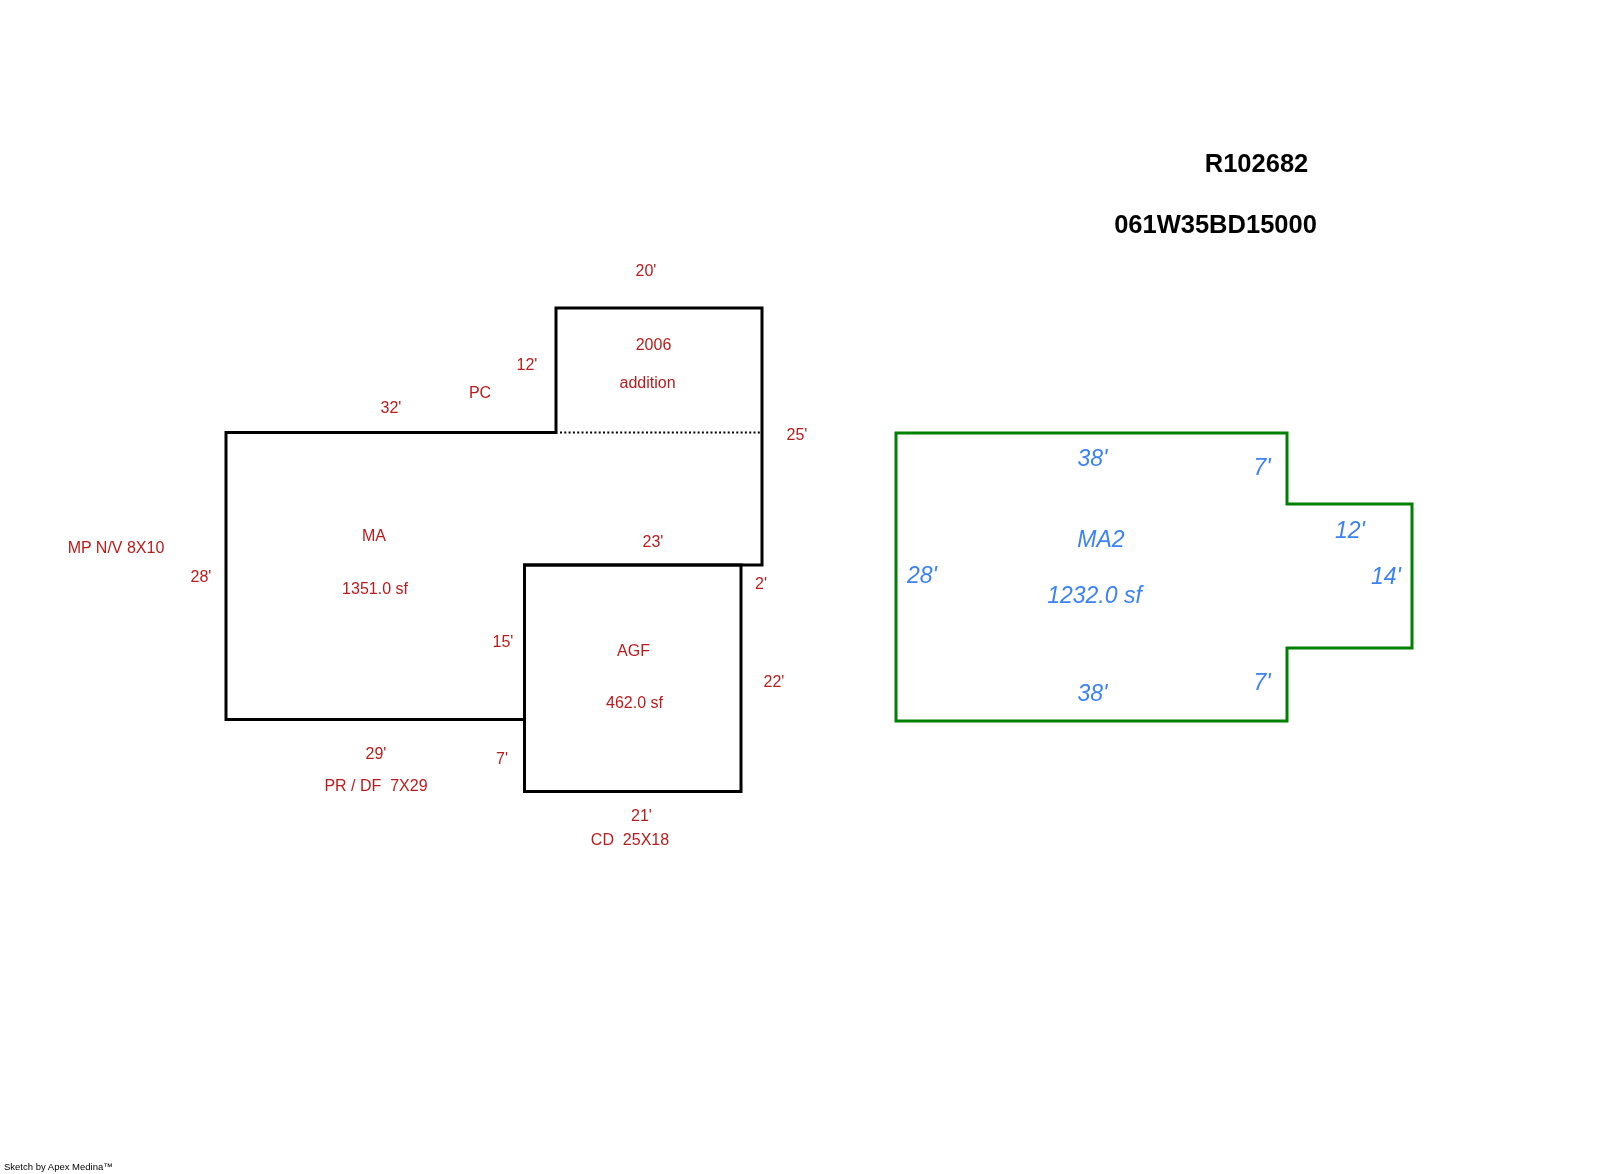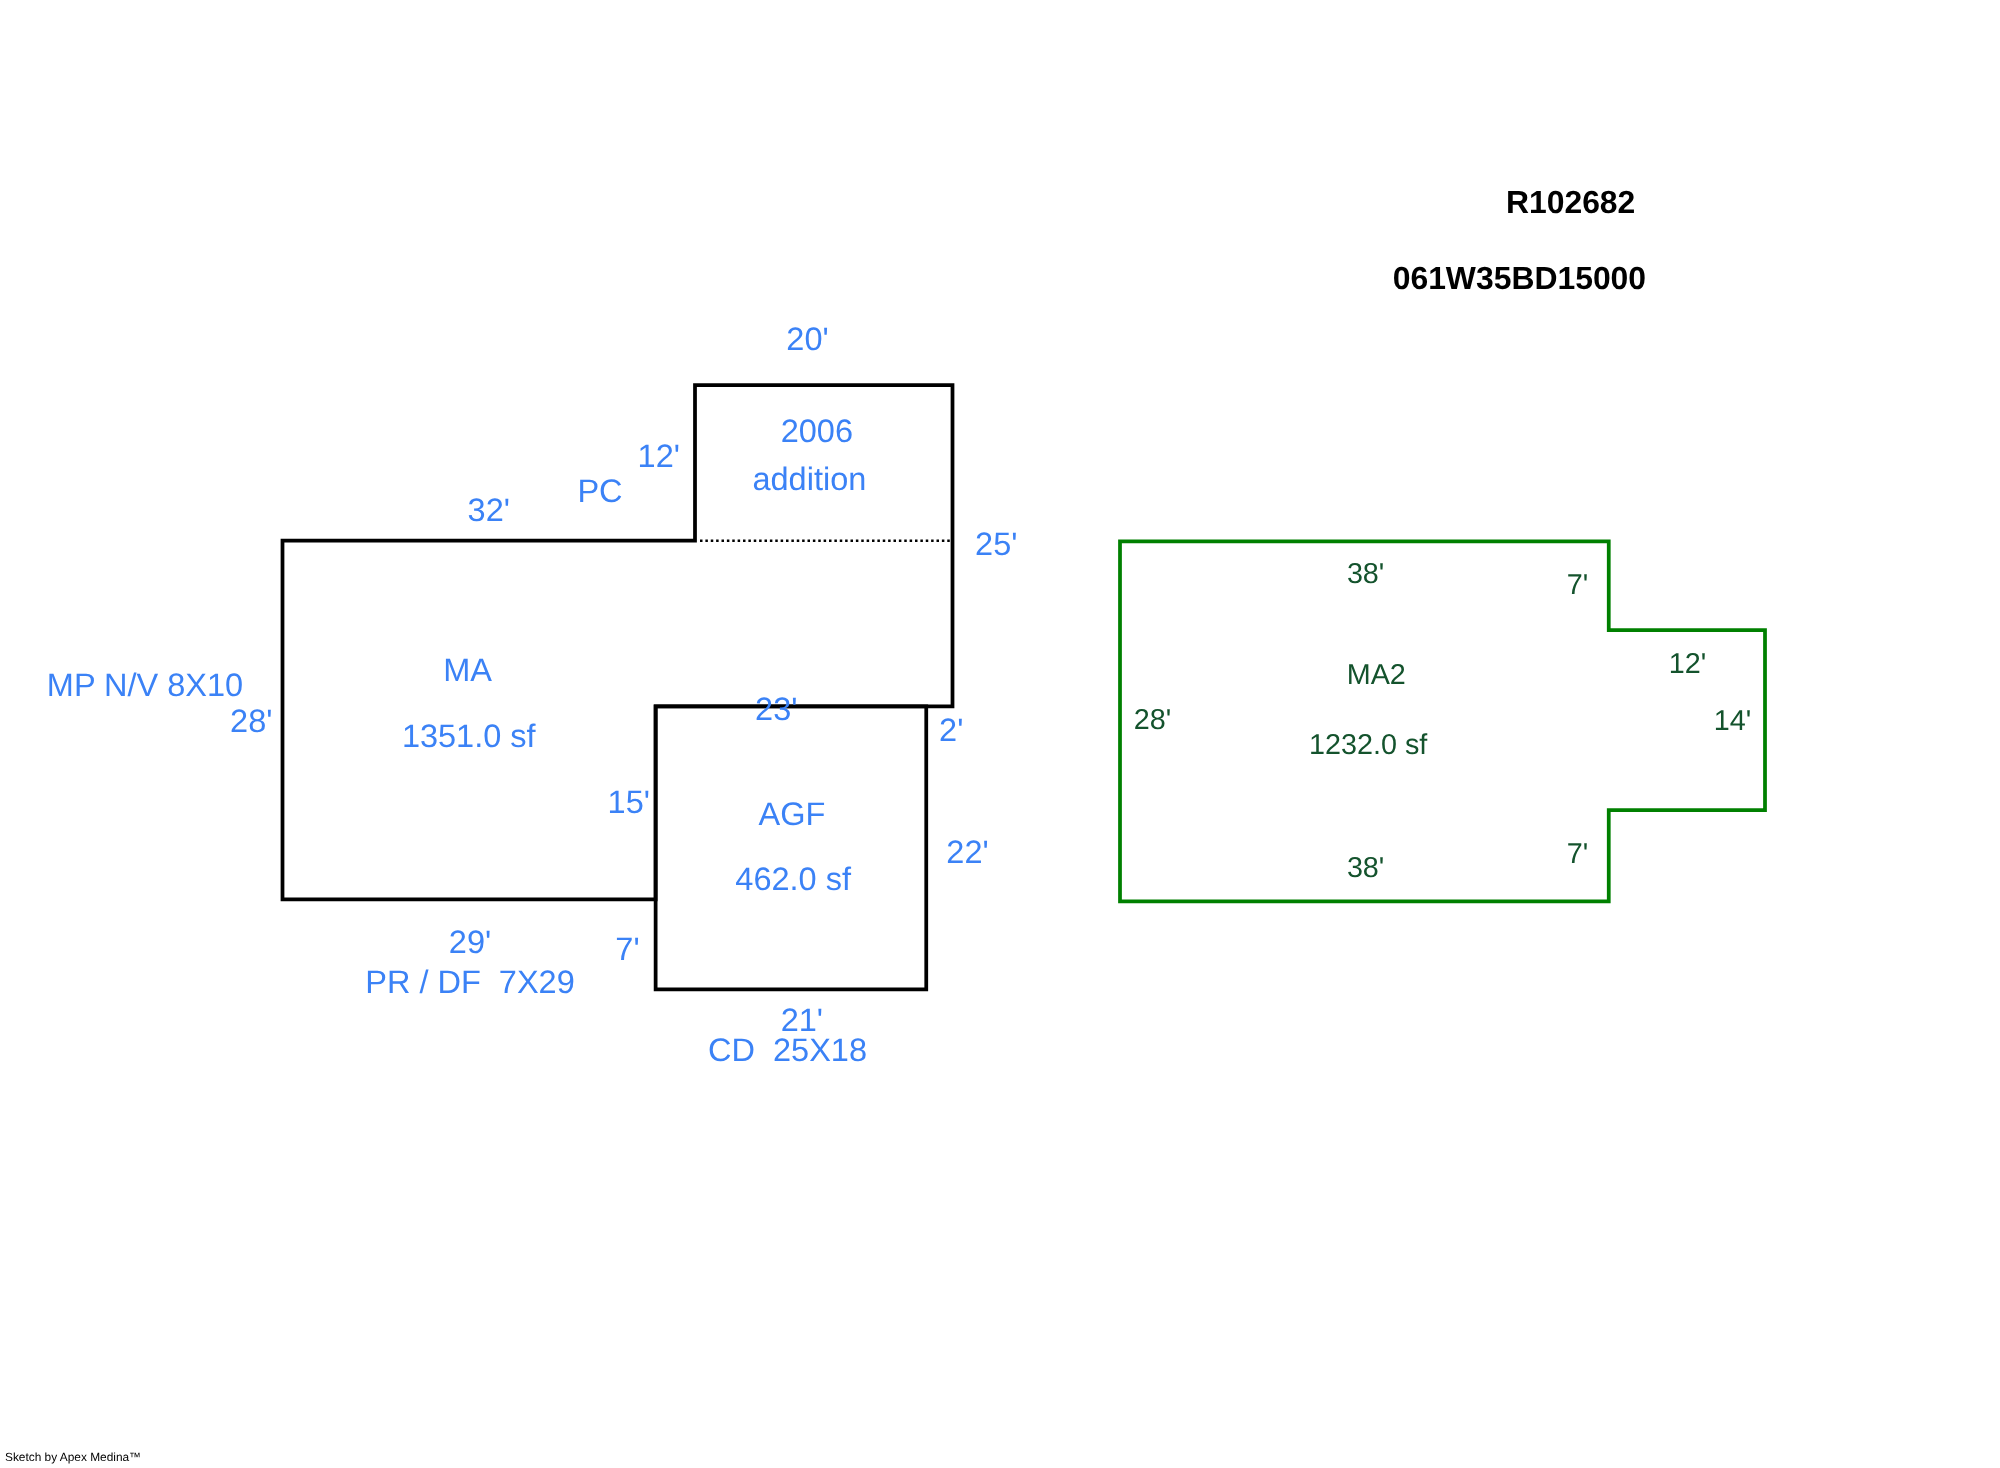--- a/index.html
+++ b/index.html
@@ -30,26 +30,26 @@
   }
   .outline-second {
     fill: none;
     stroke: #008000;
     stroke-width: 3;
     stroke-linejoin: miter;
   }
   .lbl {
     position: absolute;
     transform: translate(-50%, -50%);
-    font-size: 26px;
+    font-size: 16px;
     line-height: 1.1;
-    color: #3b82f6;
+    color: #b91c1c;
     white-space: pre;
   }
-  .lbl-green { color: #14532d; font-size: 23px; }
+  .lbl-green { color: #3b82f6; font-size: 23px; font-style: italic; }
   .hdr {
     position: absolute;
     transform: translate(-50%, -50%);
     font-size: 25.5px;
     font-weight: bold;
     color: #000000;
     white-space: pre;
   }
   .footer-credit {
     position: absolute;
@@ -81,21 +81,21 @@
       <div class="lbl" style="left: 653.5px; top: 344.5px;">2006</div>
       <div class="lbl" style="left: 647.5px; top: 383px;">addition</div>
       <div class="lbl" style="left: 480px; top: 364.5px; margin-top: 28px;">PC</div>
       <div class="lbl" style="left: 527px; top: 365px;">12'</div>
       <div class="lbl" style="left: 391px; top: 407.5px;">32'</div>
       <div class="lbl" style="left: 797px; top: 435px;">25'</div>
       <div class="lbl" style="left: 374px; top: 535.5px;">MA</div>
       <div class="lbl" style="left: 375px; top: 589px;">1351.0 sf</div>
       <div class="lbl" style="left: 116px; top: 547.5px;">MP N/V 8X10</div>
       <div class="lbl" style="left: 201px; top: 577px;">28'</div>
-      <div class="lbl" style="left: 621px; top: 541.5px; margin-top: 25px;">23'</div>
+      <div class="lbl" style="left: 653px; top: 541.5px;">23'</div>
       <div class="lbl" style="left: 761px; top: 583.5px;">2'</div>
       <div class="lbl" style="left: 503px; top: 641.5px;">15'</div>
       <div class="lbl" style="left: 633.5px; top: 651px;">AGF</div>
       <div class="lbl" style="left: 634.5px; top: 702.5px;">462.0 sf</div>
       <div class="lbl" style="left: 774px; top: 682px;">22'</div>
       <div class="lbl" style="left: 376px; top: 744px; margin-top: 10px;">29'</div>
       <div class="lbl" style="left: 502px; top: 759px;">7'</div>
       <div class="lbl" style="left: 376px; top: 785.5px;">PR / DF  7X29</div>
       <div class="lbl" style="left: 641.5px; top: 815.5px;">21'</div>
       <div class="lbl" style="left: 630px; top: 808px; margin-top: 32px;">CD  25X18</div>

